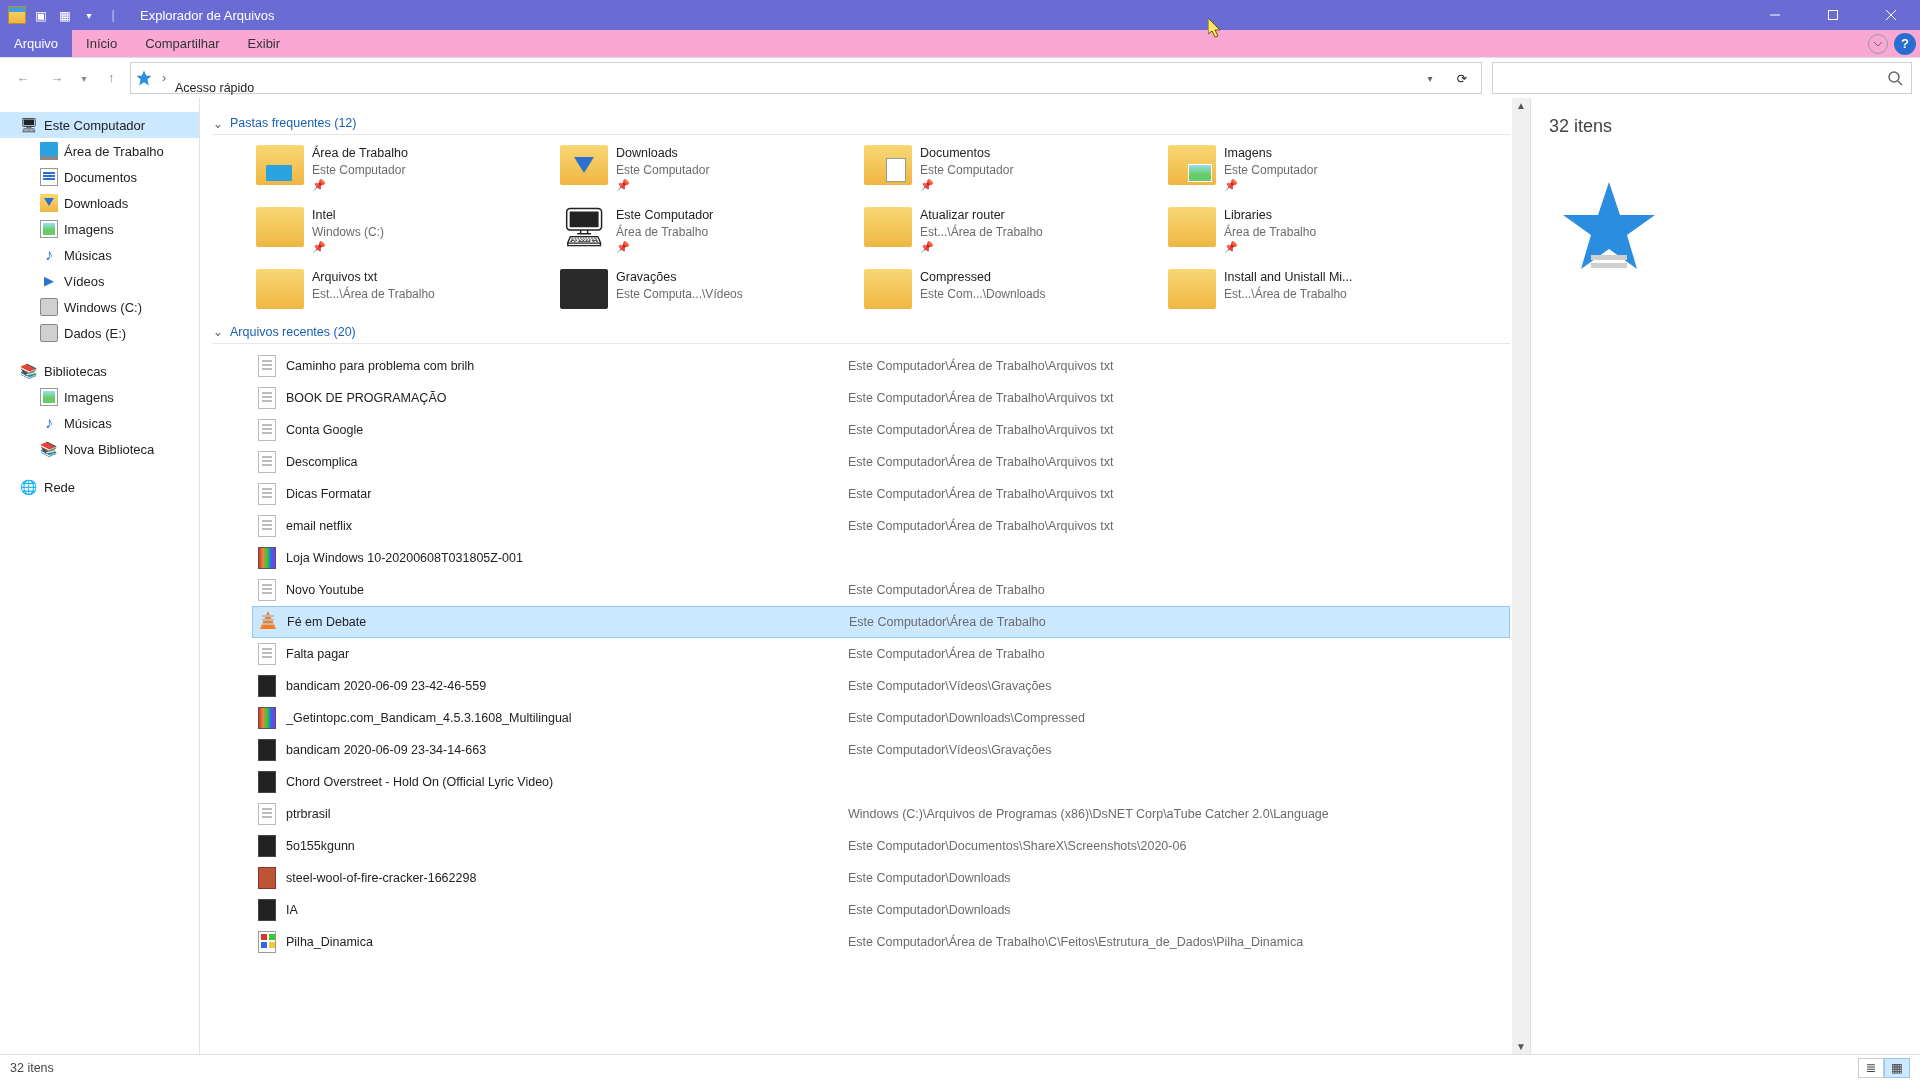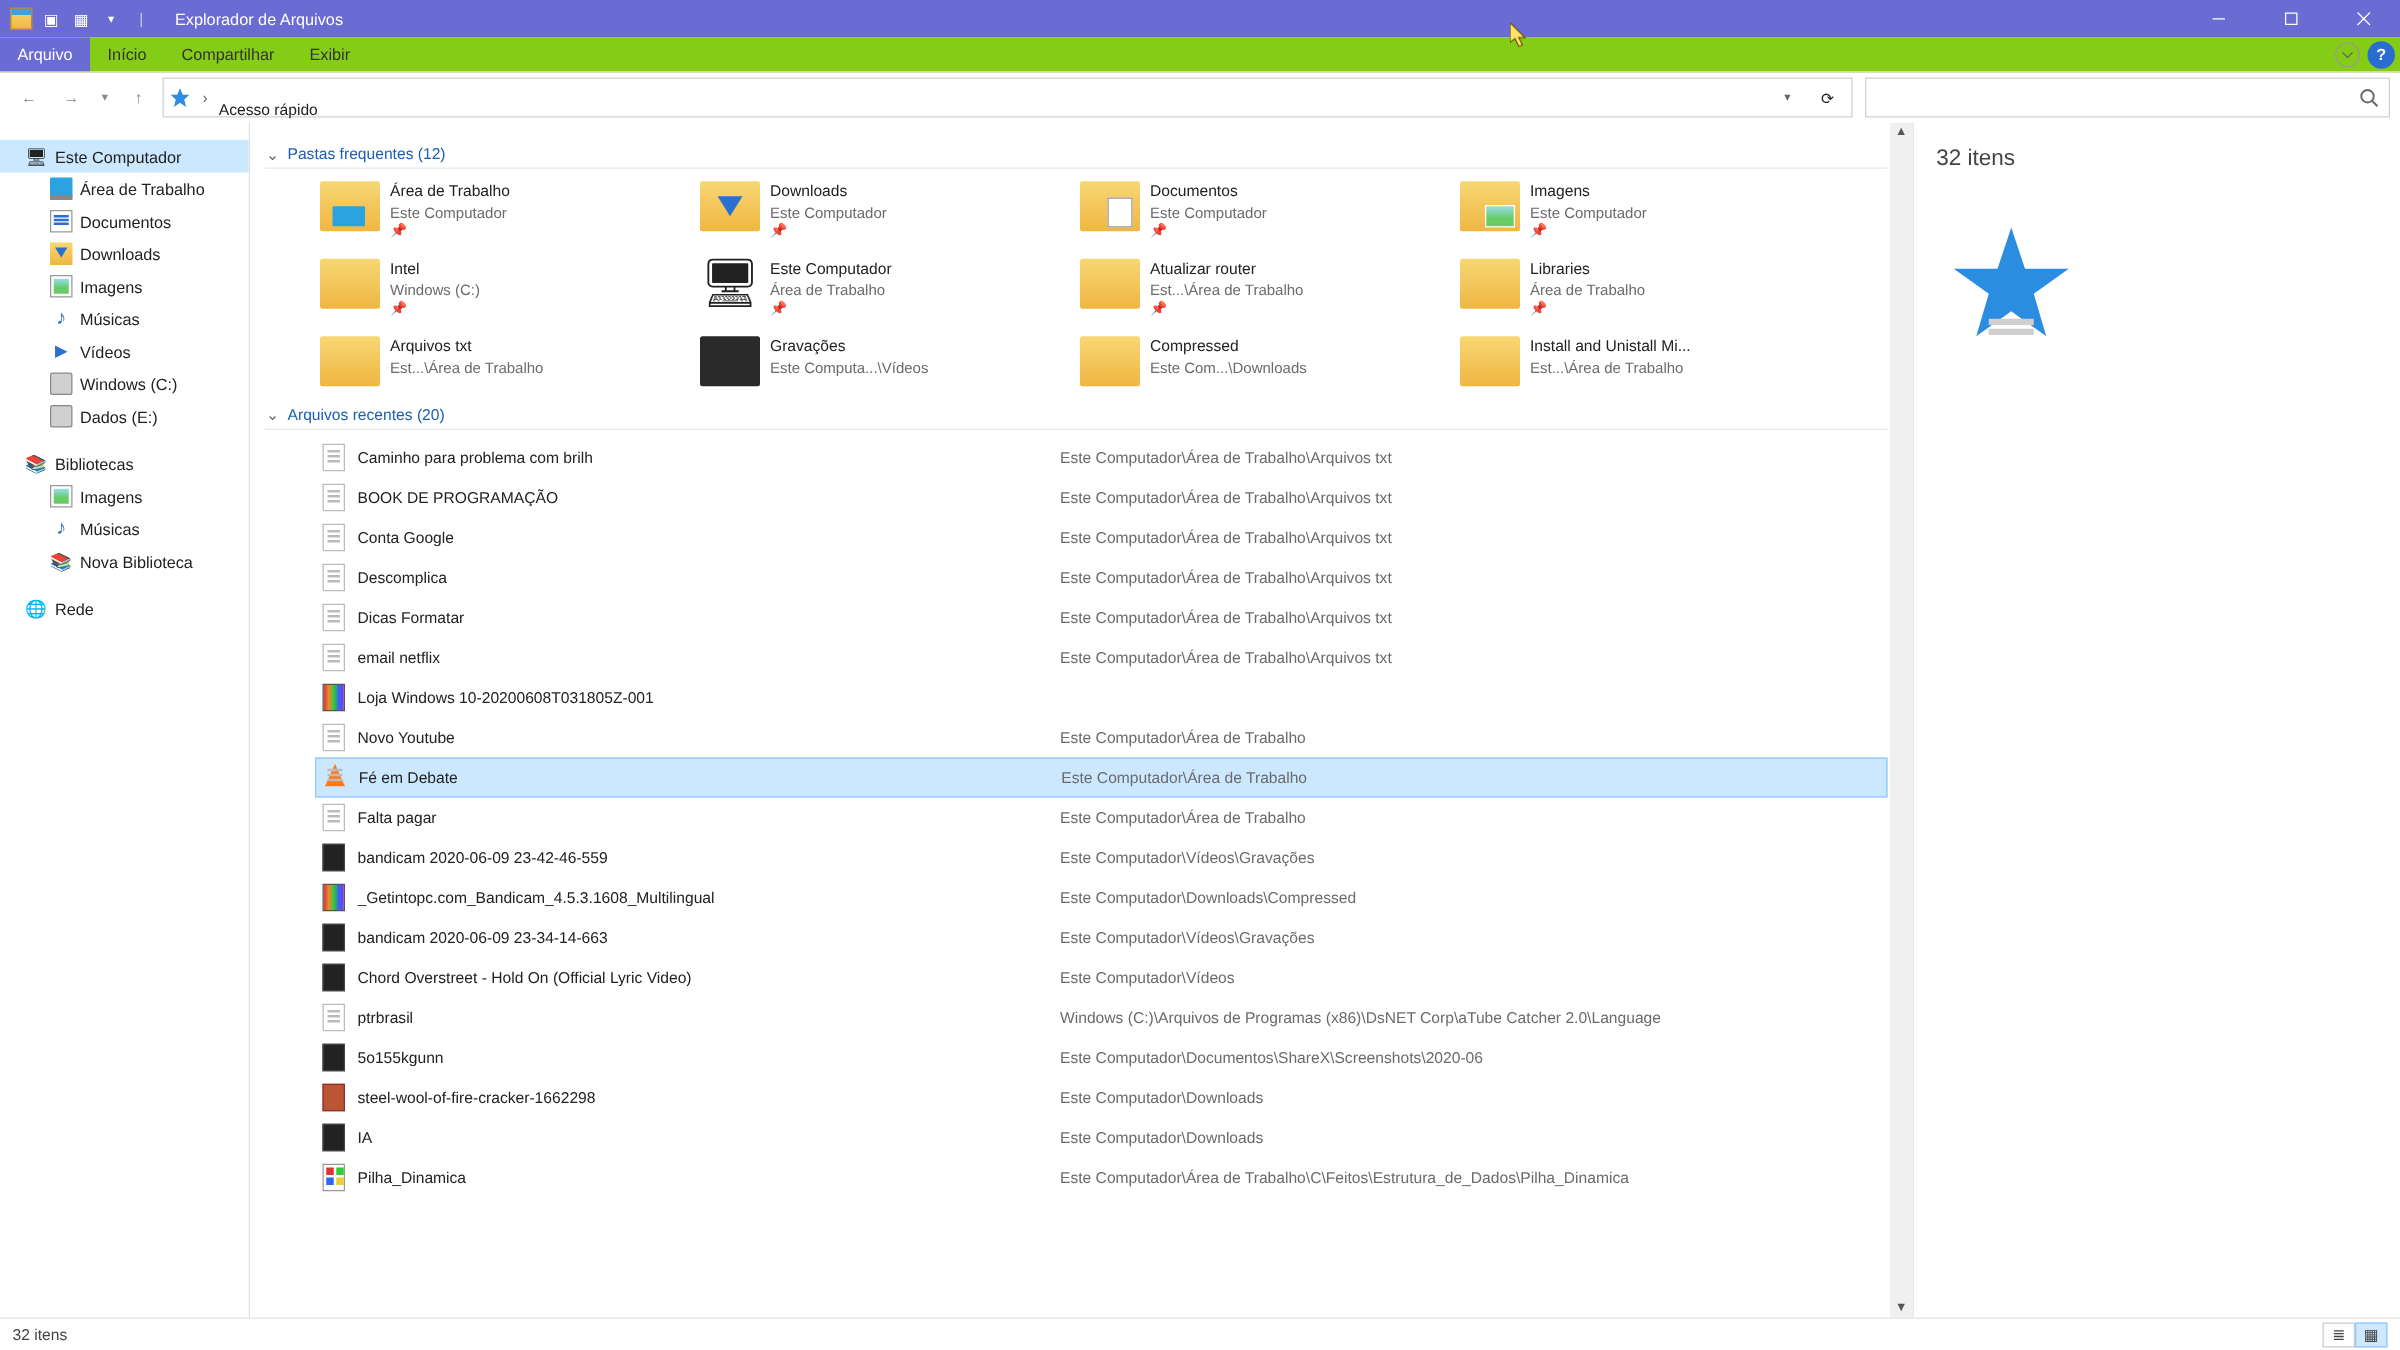--- a/index.html
+++ b/index.html
@@ -11,21 +11,21 @@
   .qat-btn { width:22px; height:22px; display:flex; align-items:center; justify-content:center;}
   .app-icon { width:18px; height:18px; background:linear-gradient(#f7d774,#f0b642); border:1px solid #c28d22; position:relative;}
   .app-icon::after{content:''; position:absolute; left:0; right:0; top:0; height:5px; background:#3fa0e0;}
   .title-text { padding-left:10px; font-size:13px;}
   .titlebar .spacer { flex:1;}
   .win-controls { display:flex; height:100%;}
   .win-btn { width:58px; display:flex; align-items:center; justify-content:center;}
   .win-btn svg { stroke:#fff; fill:none; stroke-width:1;}
   
   
-  .tabsrow { height:28px; display:flex; align-items:stretch; background:#84cc16; border-bottom:1px solid #e1e1e1; }
+  .tabsrow { height:28px; display:flex; align-items:stretch; background:#f9a8d4; border-bottom:1px solid #e1e1e1; }
   .tab { padding:0 14px; display:flex; align-items:center; color:#333; font-size:13px;}
   .tab.active { background:#6b6bd4; color:#fff;}
   .tabs-spacer{flex:1;}
   .tabs-right{display:flex; align-items:center; padding-right:4px; gap:6px;}
   .chev-circle{width:20px;height:20px;border:1px solid #999;border-radius:50%;display:flex;align-items:center;justify-content:center;}
   .help-circle{width:22px;height:22px;border-radius:50%;background:#2a6dd0;color:#fff;display:flex;align-items:center;justify-content:center;font-weight:bold;font-size:13px;}
 
   
   .navrow { height:40px; display:flex; align-items:center; padding:4px 8px; gap:4px;}
   .nav-btn { width:30px; height:28px; display:flex; align-items:center; justify-content:center; color:#888;}
@@ -455,21 +455,20 @@
             <div class="ricon vid"></div>
             <div class="rname">bandicam 2020-06-09 23-34-14-663</div>
           </div>
           <div class="rpath">Este Computador\Vídeos\Gravações</div>
         </div>
         <div class="recent-row">
           <div class="rleft">
             <div class="ricon vid"></div>
             <div class="rname">Chord Overstreet - Hold On (Official Lyric Video)</div>
           </div>
-          <div class="rpath">Este Computador\Vídeos</div>
         </div>
         <div class="recent-row">
           <div class="rleft">
             <div class="ricon "></div>
             <div class="rname">ptrbrasil</div>
           </div>
           <div class="rpath">Windows (C:)\Arquivos de Programas (x86)\DsNET Corp\aTube Catcher 2.0\Language</div>
         </div>
         <div class="recent-row">
           <div class="rleft">

